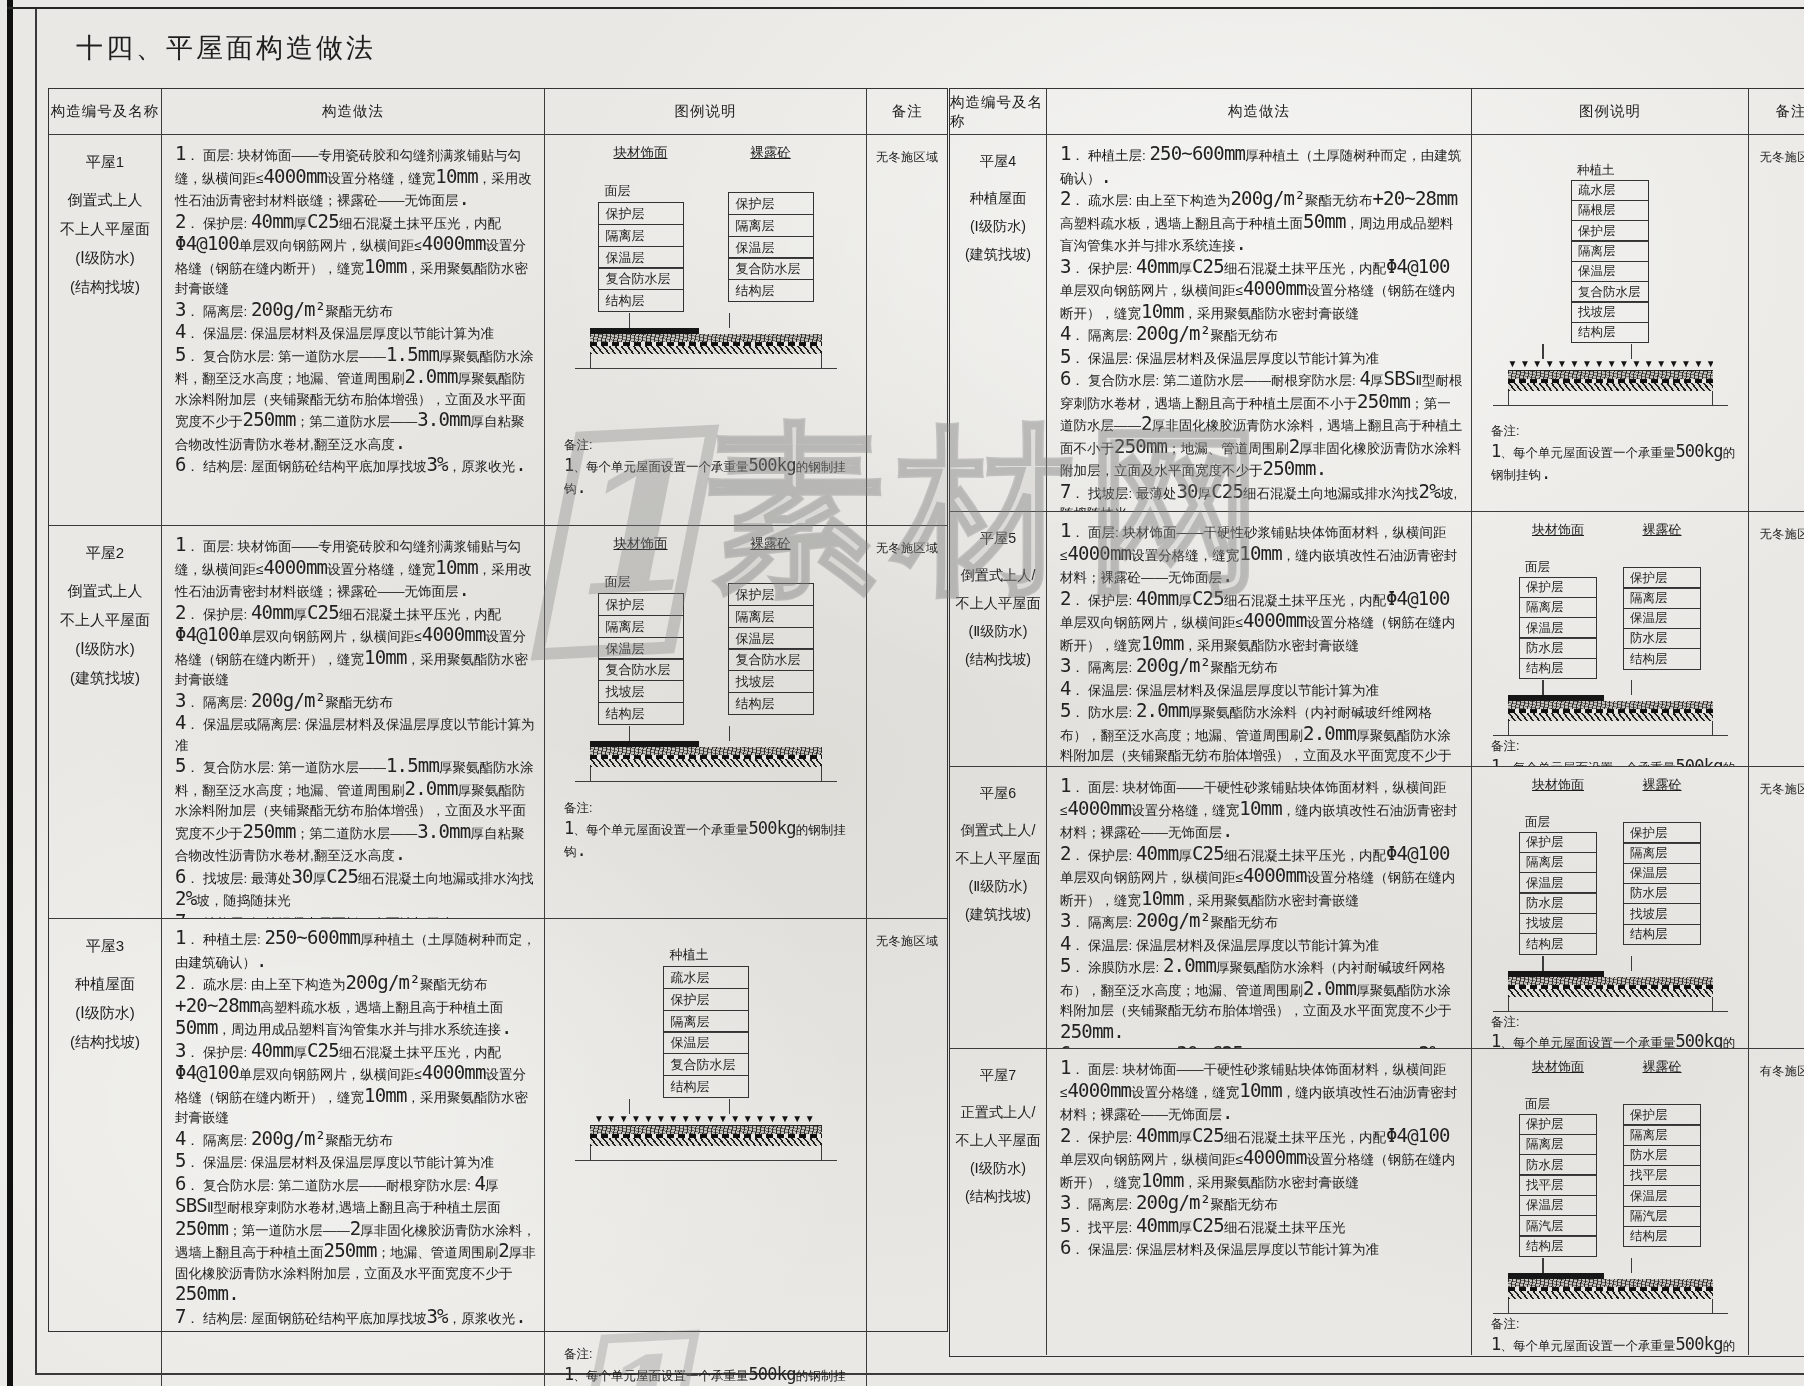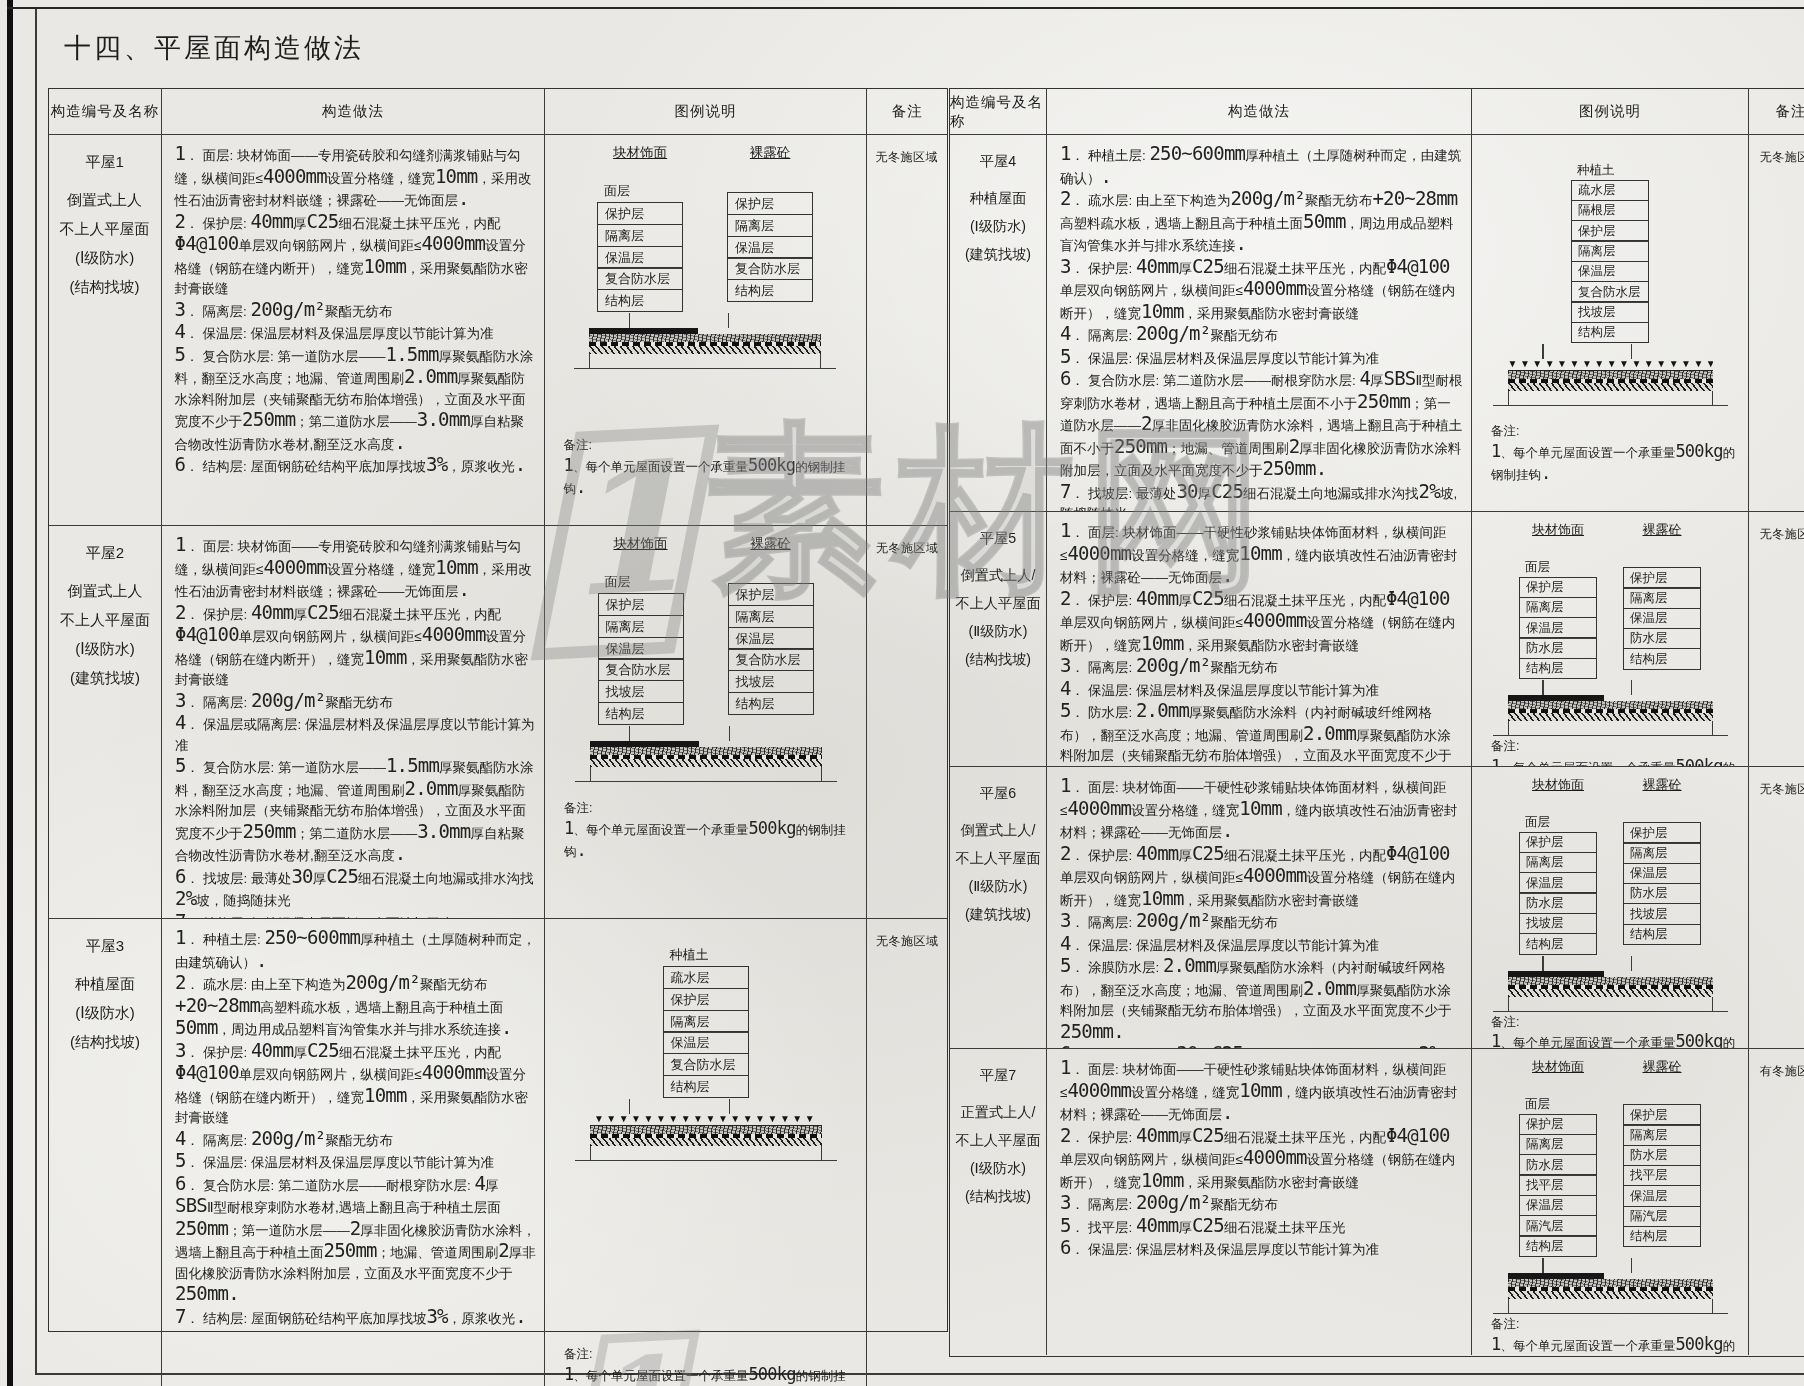--- a/index.html
+++ b/index.html
@@ -9,32 +9,32 @@
       radial-gradient(1200px 800px at 70% 18%, rgba(255,255,255,.55), transparent 60%),
       radial-gradient(900px 700px at 18% 80%, rgba(255,255,255,.4), transparent 60%),
       radial-gradient(1100px 900px at 45% 55%, rgba(182,180,173,.22), transparent 65%),
       radial-gradient(700px 500px at 85% 75%, rgba(188,186,180,.18), transparent 60%),
       #e9e8e4;}
   
   .frame-l{position:absolute;left:7px;top:0;bottom:0;width:6px;background:#101010;}
   .frame-l2{position:absolute;left:35px;top:8px;bottom:12px;width:2px;background:#3a3a3a;}
   .frame-t{position:absolute;left:7px;right:0;top:7px;height:2px;background:#262626;}
   .frame-b{position:absolute;left:35px;right:0;bottom:11px;height:2px;background:#3a3a3a;}
-  .title{position:absolute;left:64px;top:30px;font-size:27px;letter-spacing:3px;color:#1e1e1e;}
+  .title{position:absolute;left:76px;top:30px;font-size:27px;letter-spacing:3px;color:#1e1e1e;}
   
   .tbl{position:absolute;border:1.6px solid #333;display:flex;flex-direction:column;background:transparent;}
   .lt{left:48px;top:88px;width:898px;height:1242px;}
   .rt{left:949px;top:88px;width:883px;height:1267px;}
   .row{display:flex;border-top:1.4px solid #3c3c3c;box-sizing:border-box;}
   .row:first-child{border-top:none;}
   .cell{border-left:1.4px solid #3c3c3c;box-sizing:border-box;overflow:hidden;}
   .cell:first-child{border-left:none;}
   .lt .c1{width:112px;flex:none;} .lt .c2{width:383px;flex:none;} .lt .c3{width:322px;flex:none;} .lt .c4{width:81.4px;flex:none;}
   .rt .c1{width:96px;flex:none;} .rt .c2{width:425px;flex:none;} .rt .c3{width:277px;flex:none;} .rt .c4{width:85px;flex:none;}
-  .lt .head{height:45px;flex:none;} .lt-1{height:391px;flex:none;justify-content:flex-end;} .lt-2{height:393px;flex:none;} .lt-3{height:516px;flex:none;}
+  .lt .head{height:45px;flex:none;} .lt-1{height:391px;flex:none;} .lt-2{height:393px;flex:none;} .lt-3{height:516px;flex:none;}
   .rt .head{height:45px;flex:none;} .rt-4{height:377px;flex:none;} .rt-5{height:255px;flex:none;} .rt-6{height:282px;flex:none;} .rt-7{height:307.4px;flex:none;}
   .hcell{display:flex;align-items:center;justify-content:center;font-size:14.5px;letter-spacing:1px;}
   
   .ncell{padding-top:12px;text-align:center;font-size:15px;line-height:29px;}
   .ncell .nline:first-child{margin-bottom:9px;}
   .rt .ncell{font-size:14.2px;line-height:28px;}
   
   .mcell{padding:9px 8px 0 13px;}
   .item{font-size:13.5px;line-height:20.5px;text-align:left;}
   .n{font-family:"DejaVu Sans Mono","Liberation Mono",monospace;font-size:19px;line-height:1;letter-spacing:-0.8px;color:#222;}

